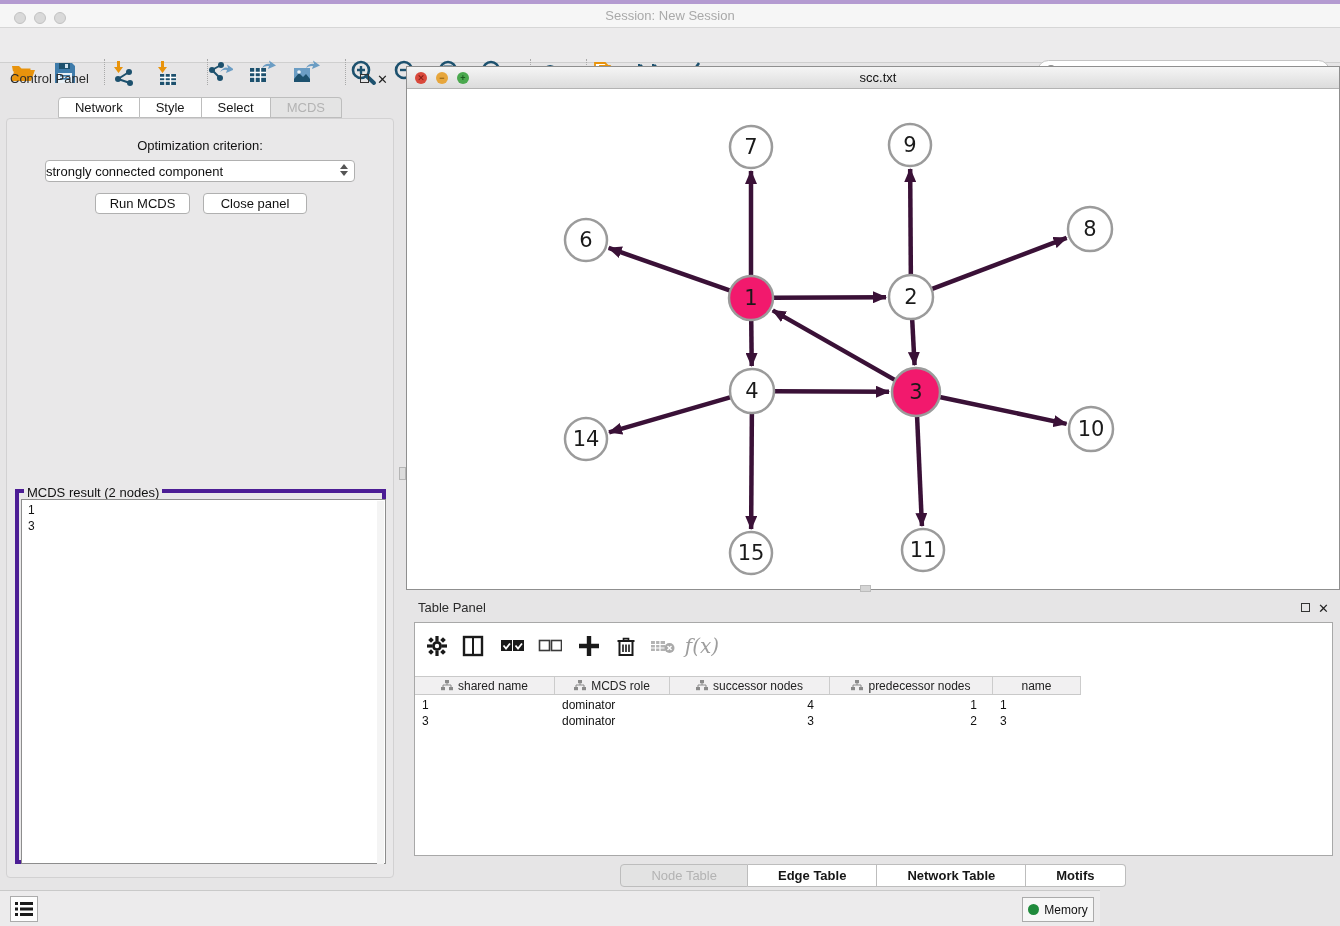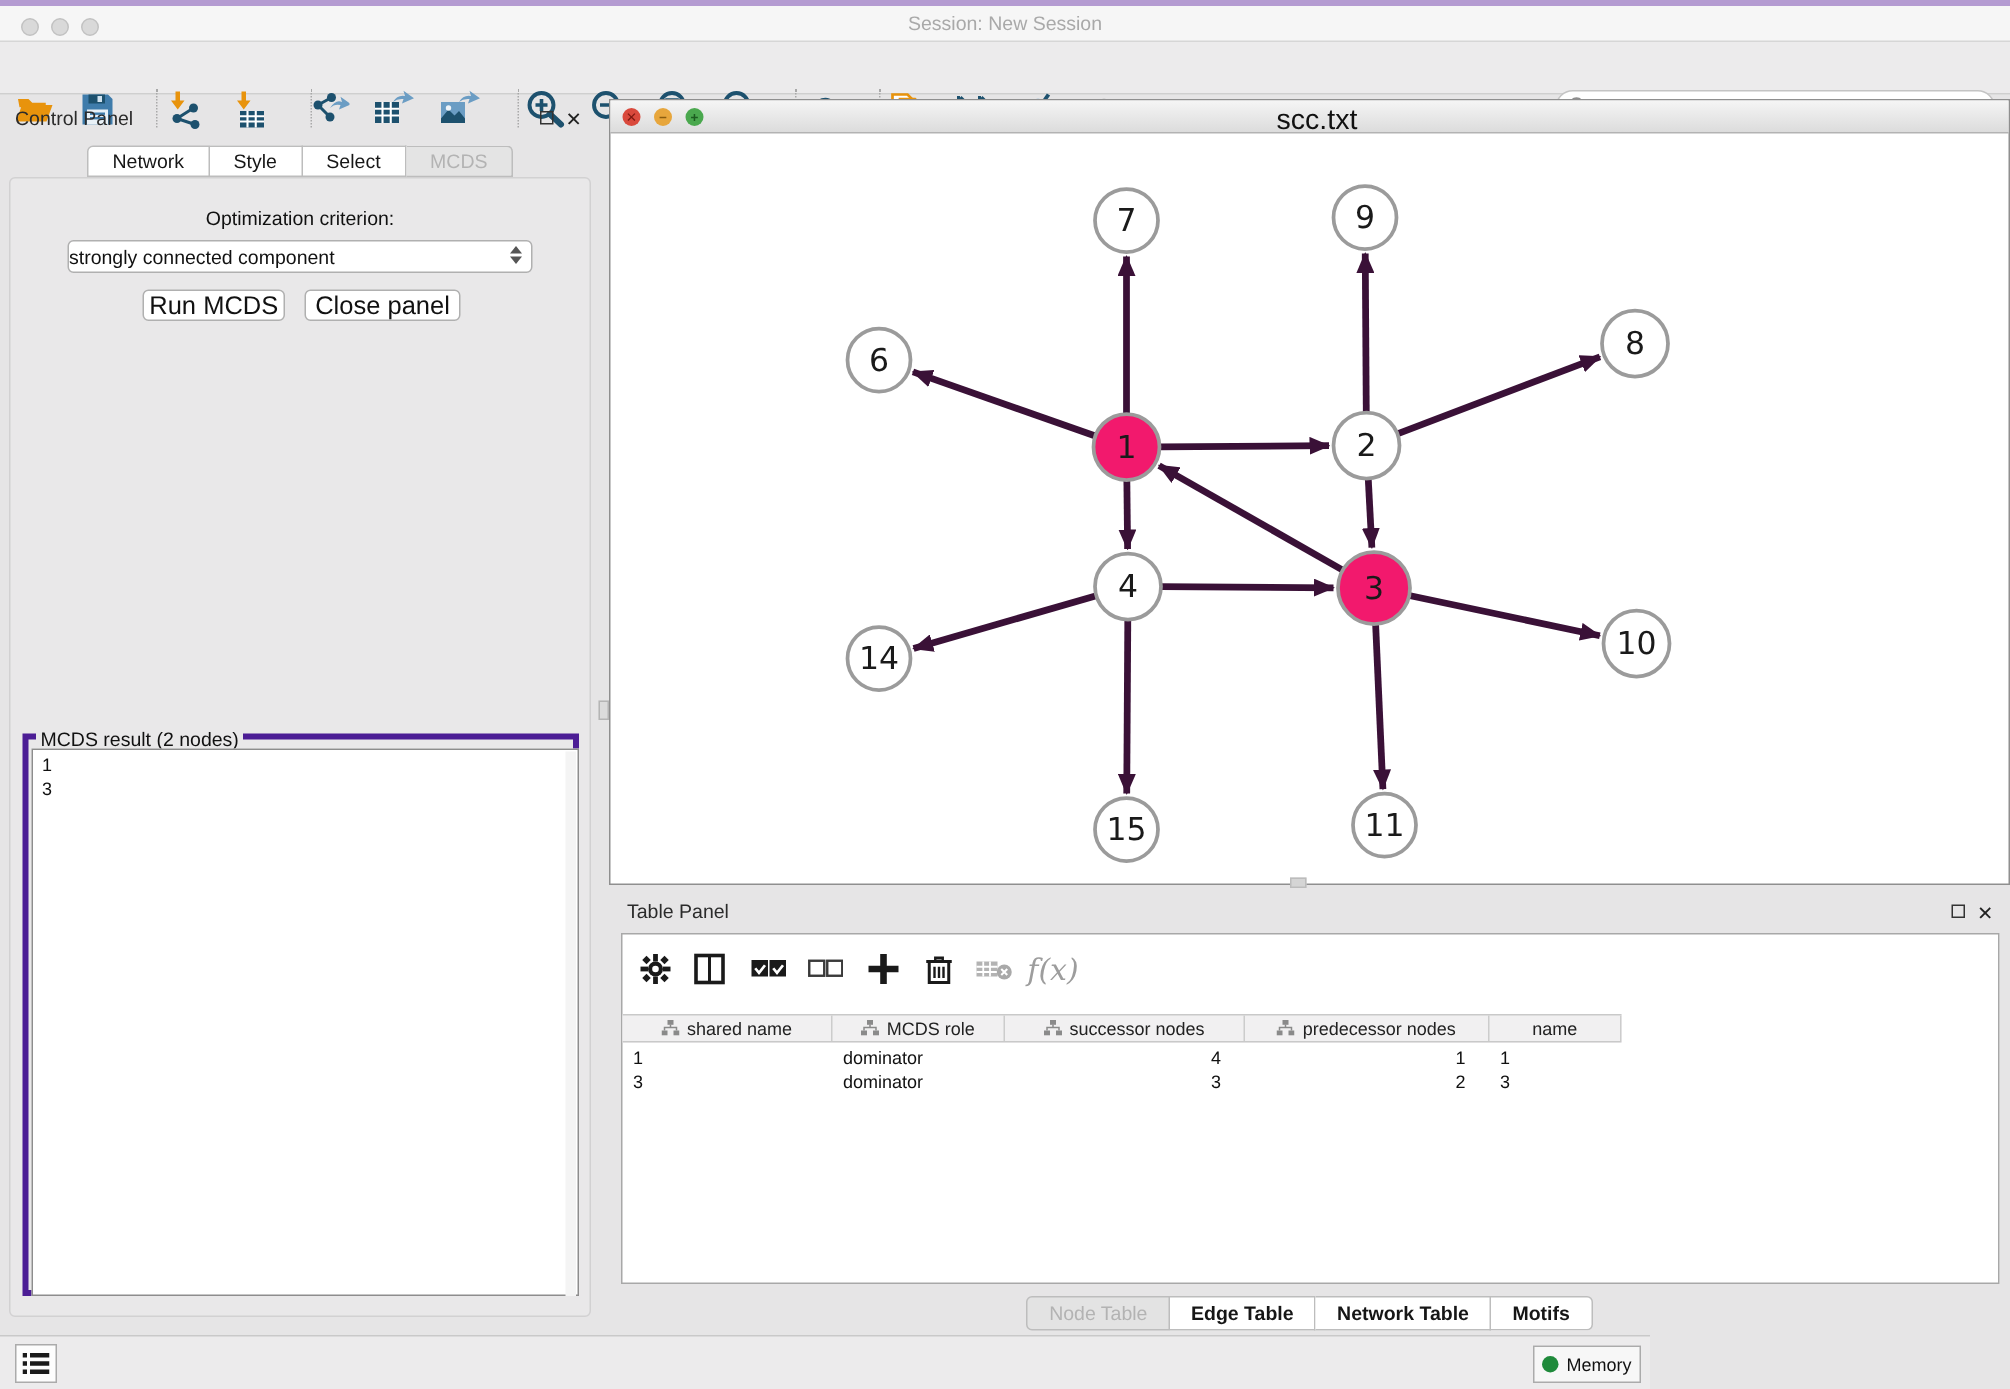--- a/index.html
+++ b/index.html
@@ -27,47 +27,47 @@
   .tab:first-child { border-left-width:1px; border-top-left-radius:4px; }
   .tab:last-child { border-top-right-radius:4px; }
   .tab.sel-gray { background:#e4e4e4; color:#b3b3b3; }
   .cpanel-body { position:absolute; left:6px; top:118px; width:388px; height:760px; background:#e9e8e9; border:1px solid #d2d1d2; border-radius:4px; }
   .opt-label { position:absolute; left:0; width:100%; top:19px; text-align:center; font-size:13px; color:#111; }
   .dropdown { position:absolute; left:38px; top:41px; width:310px; height:22px; background:#fff; border:1px solid #b0b0b0; border-radius:4px; font-size:13px; color:#111; display:flex; align-items:center; }
   .dd-arrows { position:absolute; right:6px; top:3px; display:flex; flex-direction:column; gap:2px; }
   .dd-arrows i { width:0; height:0; border-left:4px solid transparent; border-right:4px solid transparent; }
   .dd-up { border-bottom:5px solid #555; }
   .dd-dn { border-top:5px solid #555; }
-  .btn { position:absolute; height:21px; background:#fff; border:1px solid #b0b0b0; border-radius:4px; font-size:17px; color:#111; display:flex; align-items:center; justify-content:center; }
+  .btn { position:absolute; height:21px; background:#fff; border:1px solid #b0b0b0; border-radius:4px; font-size:13px; color:#111; display:flex; align-items:center; justify-content:center; }
   .fieldset { position:absolute; left:8px; top:370px; width:371px; height:375px; border:4px solid #4c1d95; }
   .fieldset .legend { position:absolute; left:5px; top:-8px; background:#e9e8e9; padding:0 3px; font-size:13px; color:#111; }
   .result-area { position:absolute; left:2px; top:6px; width:365px; height:365px; background:#fff; border:1px solid #8d8d8d; font-size:12px; color:#111; padding:2px 0 0 6px; line-height:16px; }
   .result-scroll { position:absolute; right:1px; top:1px; width:7px; height:363px; background:#f4f4f4; }
 
   
   .netwin { position:absolute; left:406px; top:66px; width:934px; height:524px; background:#fff; border:1px solid #8f8f8f; }
   .netwin-titlebar { position:absolute; left:0; top:0; width:100%; height:22px; background:linear-gradient(#f5f5f5,#dcdcdc); border-bottom:1px solid #b3b3b3; }
-  .netwin-title { position:absolute; left:10px; right:0; top:3px; text-align:center; font-size:19px; color:#111; }
+  .netwin-title { position:absolute; left:10px; right:0; top:3px; text-align:center; font-size:13px; color:#111; }
   .traffic { position:absolute; top:5px; width:12px; height:12px; border-radius:50%; font-size:9px; font-weight:bold; display:flex; align-items:center; justify-content:center; }
   .graph-canvas { position:absolute; left:0; top:22px; width:932px; height:500px; }
   .split-handle-left { position:absolute; left:399px; top:467px; width:7px; height:13px; background:#dcdcdc; border:1px solid #b5b5b5; }
   .split-handle-bottom { position:absolute; left:860px; top:585px; width:11px; height:7px; background:#d5d5d5; border:1px solid #bcbcbc; }
 
   
   .tpanel-title { position:absolute; left:418px; top:600px; font-size:13px; color:#2b2b2b; }
   .tpanel-box { position:absolute; left:414px; top:622px; width:919px; height:234px; background:#fff; border:1px solid #a8a8a8; }
   .tt-icon { position:absolute; top:8px; width:30px; height:30px; display:flex; align-items:center; justify-content:center; }
   .thead { position:absolute; left:0; top:53px; height:19px; background:#f1f0f1; border-top:1px solid #c9c9c9; border-bottom:1px solid #c9c9c9; display:flex; }
   .th { position:relative; height:100%; display:flex; align-items:center; justify-content:center; gap:5px; font-size:12px; color:#222; border-right:1px solid #cccccc; }
   .trow { position:absolute; left:0; height:16px; display:flex; font-size:12px; color:#111; }
   .td { height:16px; display:flex; align-items:center; }
   .td.al { justify-content:flex-start; padding-left:7px; }
   .td.ar { justify-content:flex-end; padding-right:16px; }
   .tp-tabs { position:absolute; left:406px; top:864px; width:934px; display:flex; justify-content:center; }
-  .tp-tab { height:23px; background:#fff; border:1px solid #bdbdbd; border-left-width:0; font-size:13px; font-weight:bold; color:#161616; display:flex; align-items:center; padding:0 14px; }
+  .tp-tab { height:23px; background:#fff; border:1px solid #bdbdbd; border-left-width:0; font-size:13px; font-weight:bold; color:#161616; display:flex; align-items:center; padding:0 30px; }
   .tp-tab:first-child { border-left-width:1px; border-top-left-radius:4px; border-bottom-left-radius:4px; }
   .tp-tab:last-child { border-top-right-radius:4px; border-bottom-right-radius:4px; }
   .tp-tab.sel-gray { background:#e3e3e3; color:#b3b3b3; font-weight:normal; }
 
   
   .statusbar { position:absolute; left:0; top:890px; width:1100px; height:36px; background:#ecebec; border-top:1px solid #c9c9c9; }
   .list-btn { position:absolute; left:10px; top:5px; width:28px; height:26px; background:#fdfdfd; border:1px solid #ababab; display:flex; align-items:center; justify-content:center; }
   .memory-btn { position:absolute; right:6px; top:6px; width:72px; height:25px; background:#f7f7f7; border:1px solid #ababab; display:flex; align-items:center; justify-content:center; gap:5px; font-size:12px; color:#111; }
   .mem-dot { width:11px; height:11px; border-radius:50%; background:#1f8a3b; }
 

